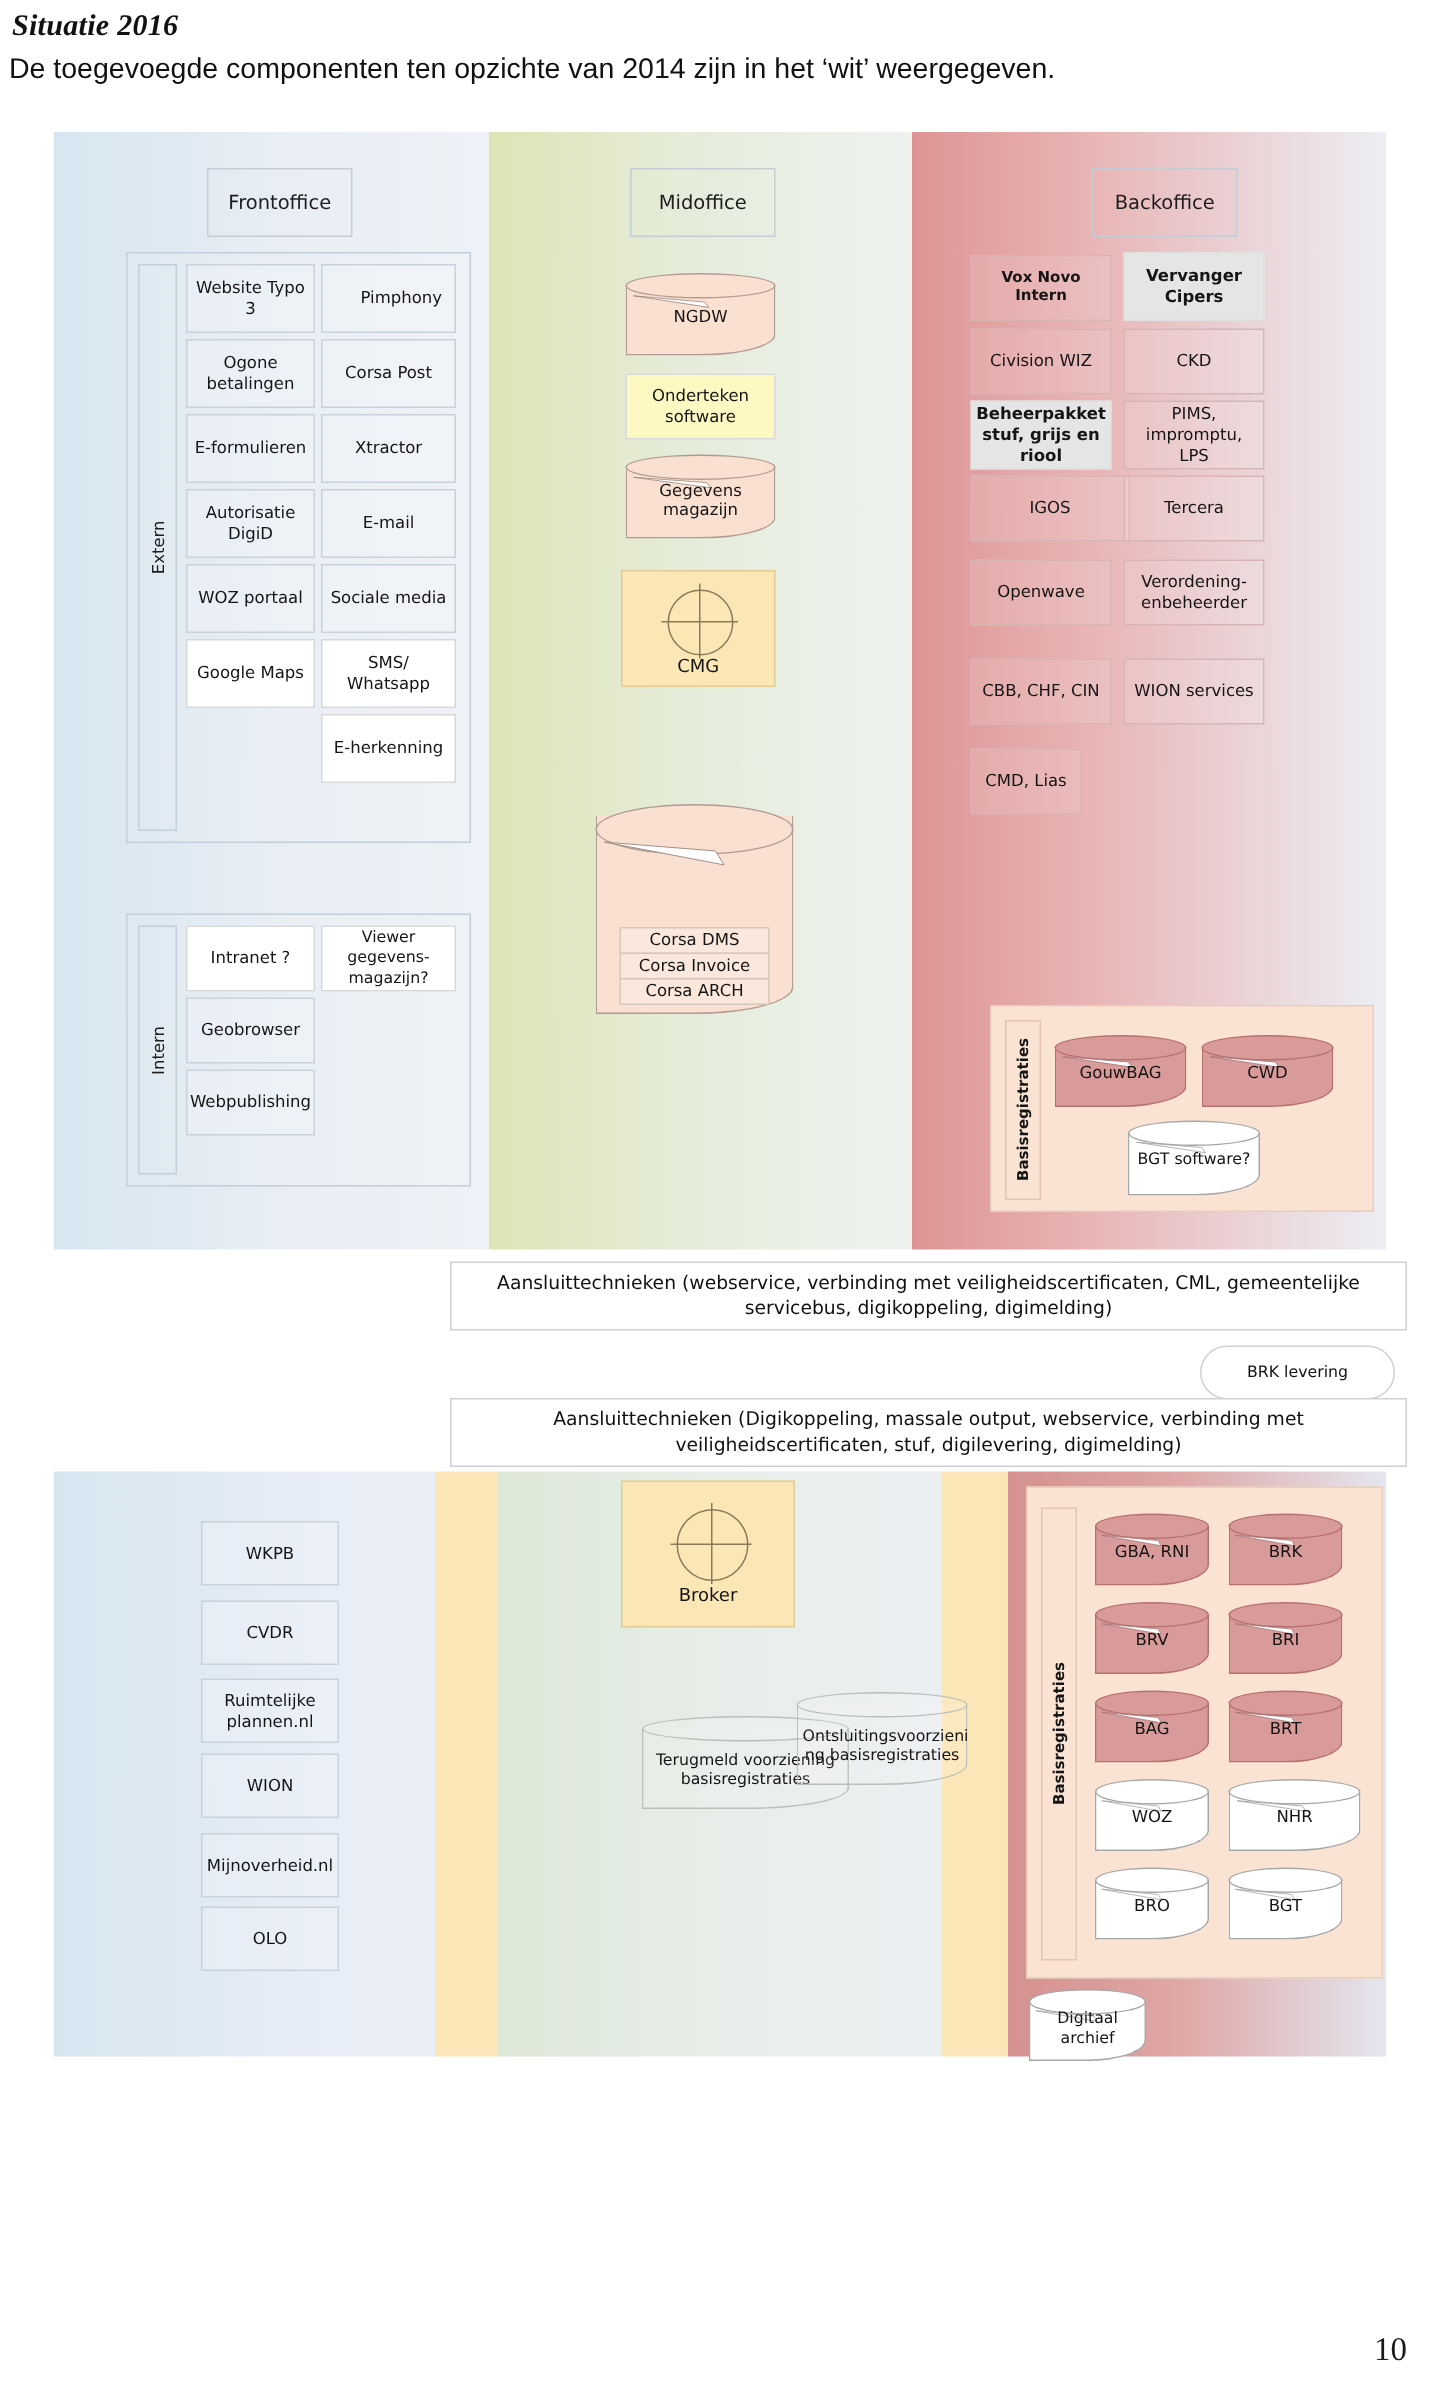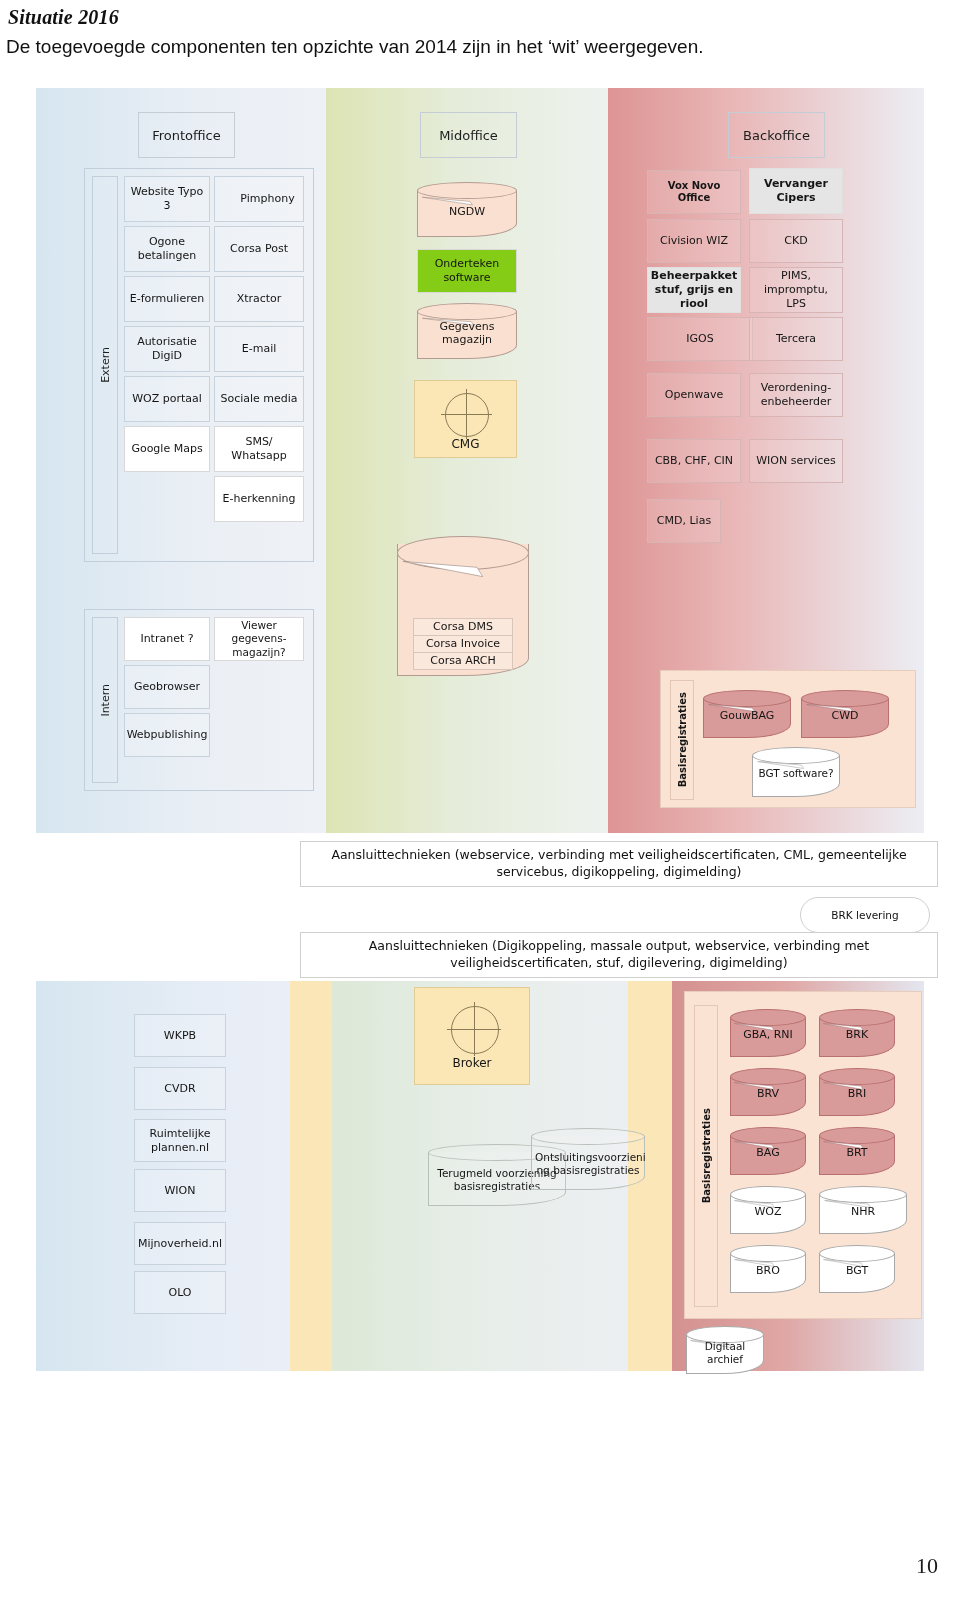--- a/index.html
+++ b/index.html
@@ -134,21 +134,21 @@
       <div class="body"></div>
         <div class="top"></div>
       <div class="slash2">
           <svg viewBox="0 0 100 20" preserveAspectRatio="none">
             <path d="M2 6 L78 17 L74 12 Z" fill="#ffffff" stroke="#9b8880" stroke-width="0.8"></path>
           </svg>
         </div>
       <div class="lbl">NGDW</div>
     </div>
 
-    <div class="bx wht" style="left:381px;top:161px;width:100px;height:44px;background:#84cc16;">Onderteken software</div>
+    <div class="bx wht" style="left:381px;top:161px;width:100px;height:44px;background:#fef9c3;">Onderteken software</div>
 
     <div class="cyl peach" style="left:381px;top:215px;width:100px;height:56px;">
       <div class="body"></div>
         <div class="top"></div>
       <div class="slash2">
           <svg viewBox="0 0 100 20" preserveAspectRatio="none">
             <path d="M2 6 L80 16 L76 11 Z" fill="#ffffff" stroke="#9b8880" stroke-width="0.8"></path>
           </svg>
         </div>
       <div class="lbl">Gegevens magazijn</div>
@@ -167,21 +167,21 @@
       <div class="slash2" style="left:3%;top:22px;width:72%;height:22px;">
         <svg viewBox="0 0 100 26" preserveAspectRatio="none">
             <path d="M2 4 L86 22 L80 11 Z" fill="#ffffff" stroke="#9b8880" stroke-width="0.7"></path>
           </svg>
       </div>
       <div class="bx" style="left:16px;top:82px;width:100px;height:18px;border-color:#d9c6ba;background:rgba(255,255,255,.25);">Corsa DMS</div>
       <div class="bx" style="left:16px;top:99px;width:100px;height:18px;border-color:#d9c6ba;background:rgba(255,255,255,.25);">Corsa Invoice</div>
       <div class="bx" style="left:16px;top:116px;width:100px;height:18px;border-color:#d9c6ba;background:rgba(255,255,255,.25);">Corsa ARCH</div>
     </div>
 
-    <div class="bx bo" style="left:611px;top:82px;width:94px;height:44px;font-size:10px;font-weight:bold;">Vox Novo Office</div>
+    <div class="bx bo" style="left:611px;top:82px;width:94px;height:44px;font-size:10px;font-weight:bold;">Vox Novo Intern</div>
     <div class="bx bo" style="left:611px;top:131px;width:94px;height:44px;">Civision WIZ</div>
     <div class="bx bo wht" style="left:611px;top:179px;width:94px;height:46px;">Beheerpakket stuf, grijs en riool</div>
     <div class="bx bo" style="left:611px;top:229px;width:106px;height:44px;text-align:right;">IGOS</div>
     <div class="bx bo" style="left:611px;top:285px;width:94px;height:44px;">Openwave</div>
     <div class="bx bo" style="left:611px;top:351px;width:94px;height:44px;">CBB, CHF, CIN</div>
     <div class="bx bo" style="left:611px;top:411px;width:74px;height:44px;">CMD, Lias</div>
 
     <div class="bx bo wht" style="left:713px;top:80px;width:94px;height:46px;">Vervanger Cipers</div>
     <div class="bx bo" style="left:713px;top:131px;width:94px;height:44px;">CKD</div>
     <div class="bx bo" style="left:713px;top:179px;width:94px;height:46px;">PIMS, impromptu, LPS</div>

